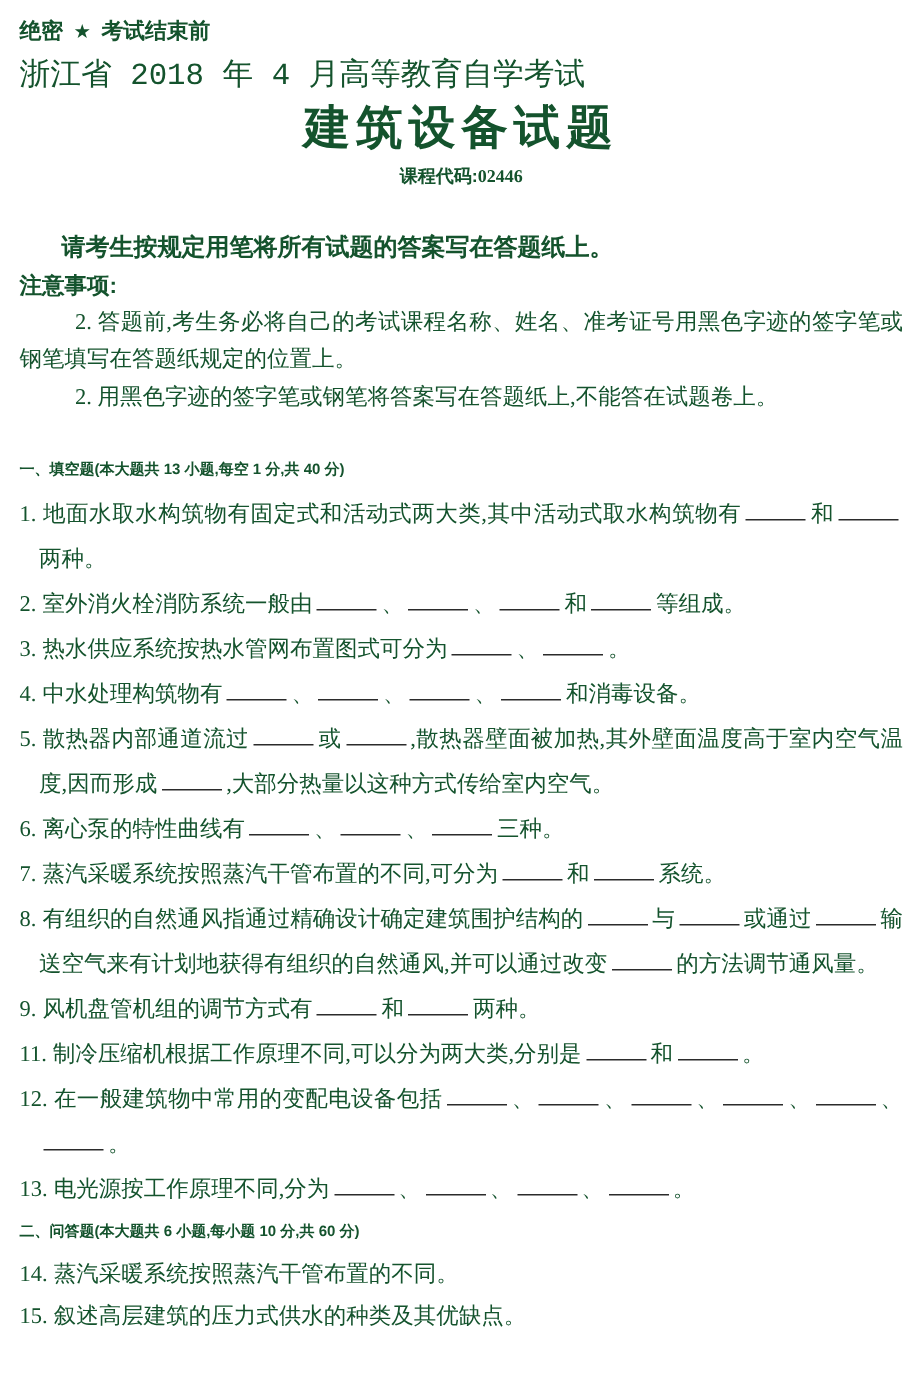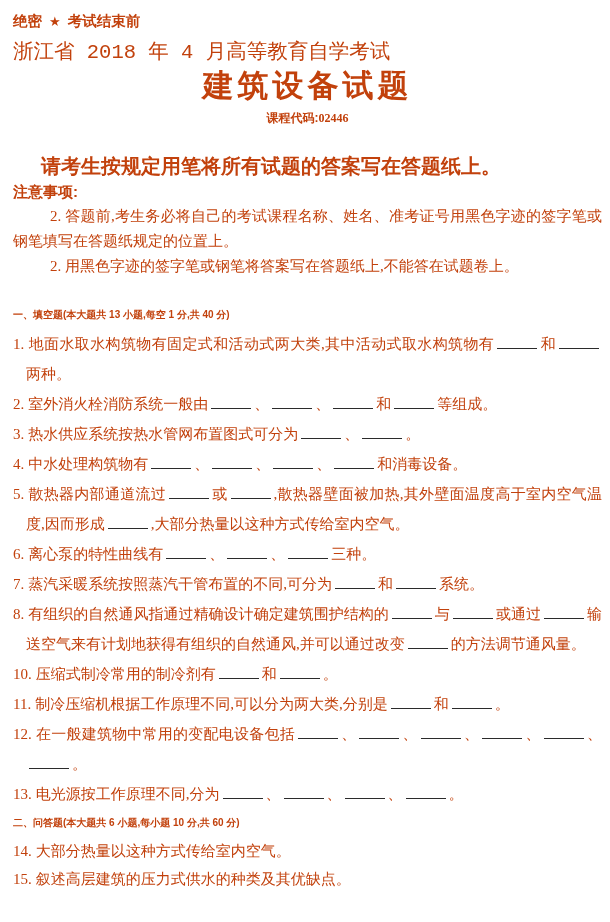--- a/index.html
+++ b/index.html
@@ -3,21 +3,21 @@
 <meta charset="utf-8">
 <style>
   html, body { margin: 0; padding: 0; background: #ffffff; }
   .page {
     position: relative;
     width: 610px;
     height: 922px;
     box-sizing: border-box;
     padding: 12px 8px 0 13px;
     background: #ffffff;
-    color: #c2410c;
+    color: #14532d;
     overflow: hidden;
     font-family: "Liberation Serif", "DejaVu Serif", serif;
     font-size: 15px;
   }
   .secrecy {
     font-family: "Liberation Sans", "DejaVu Sans", sans-serif;
     font-weight: bold;
     font-size: 14.5px;
     line-height: 18px;
   }
@@ -45,21 +45,21 @@
     font-family: "Liberation Sans", "DejaVu Sans", sans-serif;
     font-weight: bold;
     font-size: 12px;
     line-height: 20px;
   }
   .course-code .num { font-family: "Liberation Serif", "DejaVu Serif", serif; }
   .pen-notice {
     margin: 26px 0 0 0;
     font-family: "Liberation Sans", "DejaVu Sans", sans-serif;
     font-weight: bold;
-    font-size: 20px;
+    font-size: 16px;
     line-height: 25px;
     text-indent: 28px;
   }
   .notes-heading {
     margin: 0;
     font-family: "Liberation Sans", "DejaVu Sans", sans-serif;
     font-weight: bold;
     font-size: 15px;
     line-height: 25px;
   }
@@ -123,25 +123,25 @@
   <h3 class="sec-heading first">一、填空题(本大题共 13 小题,每空 1 分,共 40 分)</h3>
   <div class="questions" id="section-0">
       <div class="q"><span class="qnum">1.</span><span>地面水取水构筑物有固定式和活动式两大类,其中活动式取水构筑物有</span><span class="blank"></span><span>和</span><span class="blank"></span><span>两种。</span></div>
       <div class="q"><span class="qnum">2.</span><span>室外消火栓消防系统一般由</span><span class="blank"></span><span>、</span><span class="blank"></span><span>、</span><span class="blank"></span><span>和</span><span class="blank"></span><span>等组成。</span></div>
       <div class="q"><span class="qnum">3.</span><span>热水供应系统按热水管网布置图式可分为</span><span class="blank"></span><span>、</span><span class="blank"></span><span>。</span></div>
       <div class="q"><span class="qnum">4.</span><span>中水处理构筑物有</span><span class="blank"></span><span>、</span><span class="blank"></span><span>、</span><span class="blank"></span><span>、</span><span class="blank"></span><span>和消毒设备。</span></div>
       <div class="q"><span class="qnum">5.</span><span>散热器内部通道流过</span><span class="blank"></span><span>或</span><span class="blank"></span><span>,散热器壁面被加热,其外壁面温度高于室内空气温度,因而形成</span><span class="blank"></span><span>,大部分热量以这种方式传给室内空气。</span></div>
       <div class="q"><span class="qnum">6.</span><span>离心泵的特性曲线有</span><span class="blank"></span><span>、</span><span class="blank"></span><span>、</span><span class="blank"></span><span>三种。</span></div>
       <div class="q"><span class="qnum">7.</span><span>蒸汽采暖系统按照蒸汽干管布置的不同,可分为</span><span class="blank"></span><span>和</span><span class="blank"></span><span>系统。</span></div>
       <div class="q"><span class="qnum">8.</span><span>有组织的自然通风指通过精确设计确定建筑围护结构的</span><span class="blank"></span><span>与</span><span class="blank"></span><span>或通过</span><span class="blank"></span><span>输送空气来有计划地获得有组织的自然通风,并可以通过改变</span><span class="blank"></span><span>的方法调节通风量。</span></div>
-      <div class="q"><span class="qnum">10.</span><span>压缩式制冷常用的制冷剂有</span><span class="blank"></span><span>和</span><span class="blank"></span><span>。</span></div>
+      <div class="q"><span class="qnum">9.</span><span>风机盘管机组的调节方式有</span><span class="blank"></span><span>和</span><span class="blank"></span><span>两种。</span></div>
       <div class="q"><span class="qnum">11.</span><span>制冷压缩机根据工作原理不同,可以分为两大类,分别是</span><span class="blank"></span><span>和</span><span class="blank"></span><span>。</span></div>
       <div class="q"><span class="qnum">12.</span><span>在一般建筑物中常用的变配电设备包括</span><span class="blank"></span><span>、</span><span class="blank"></span><span>、</span><span class="blank"></span><span>、</span><span class="blank"></span><span>、</span><span class="blank"></span><span>、</span><span class="blank"></span><span>。</span></div>
       <div class="q"><span class="qnum">13.</span><span>电光源按工作原理不同,分为</span><span class="blank"></span><span>、</span><span class="blank"></span><span>、</span><span class="blank"></span><span>、</span><span class="blank"></span><span>。</span></div>
     </div>
 
   <h3 class="sec-heading">二、问答题(本大题共 6 小题,每小题 10 分,共 60 分)</h3>
   <div class="questions essay" id="section-1">
-      <div class="q"><span class="qnum">14.</span><span>大部分热量以这种方式传给室内空气。</span></div>
+      <div class="q"><span class="qnum">14.</span><span>蒸汽采暖系统按照蒸汽干管布置的不同。</span></div>
       <div class="q"><span class="qnum">15.</span><span>叙述高层建筑的压力式供水的种类及其优缺点。</span></div>
     </div>
 
 </div>
 
 </body></html>

